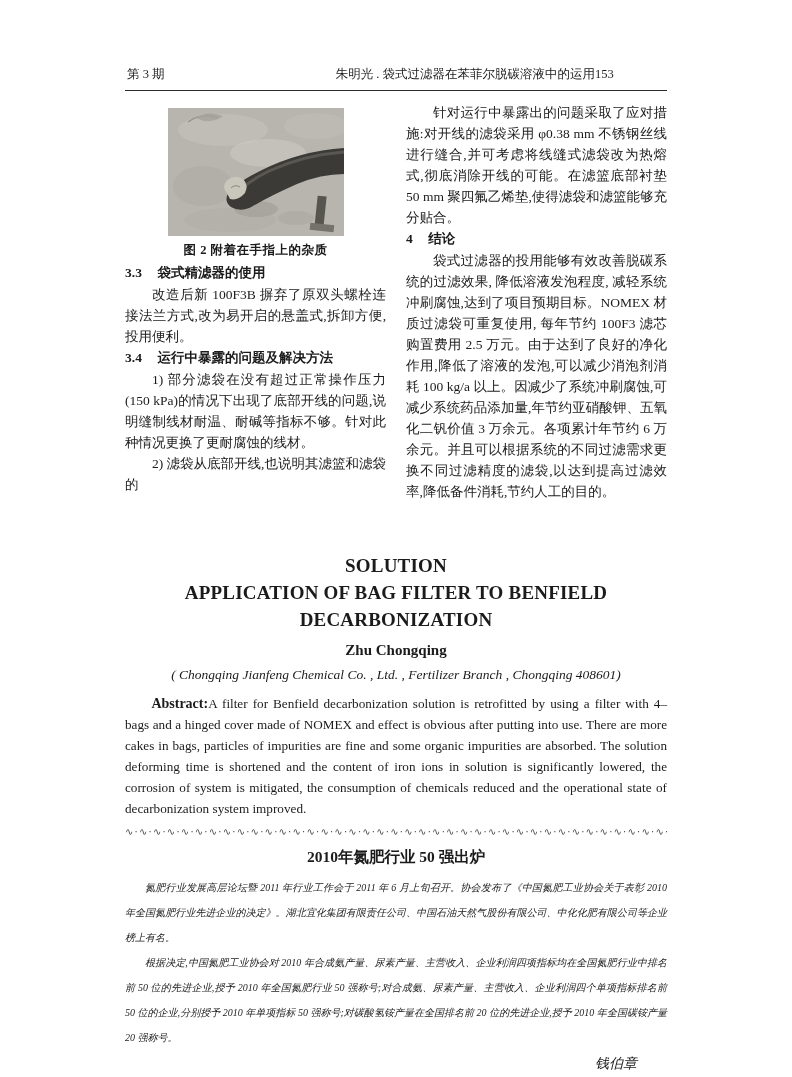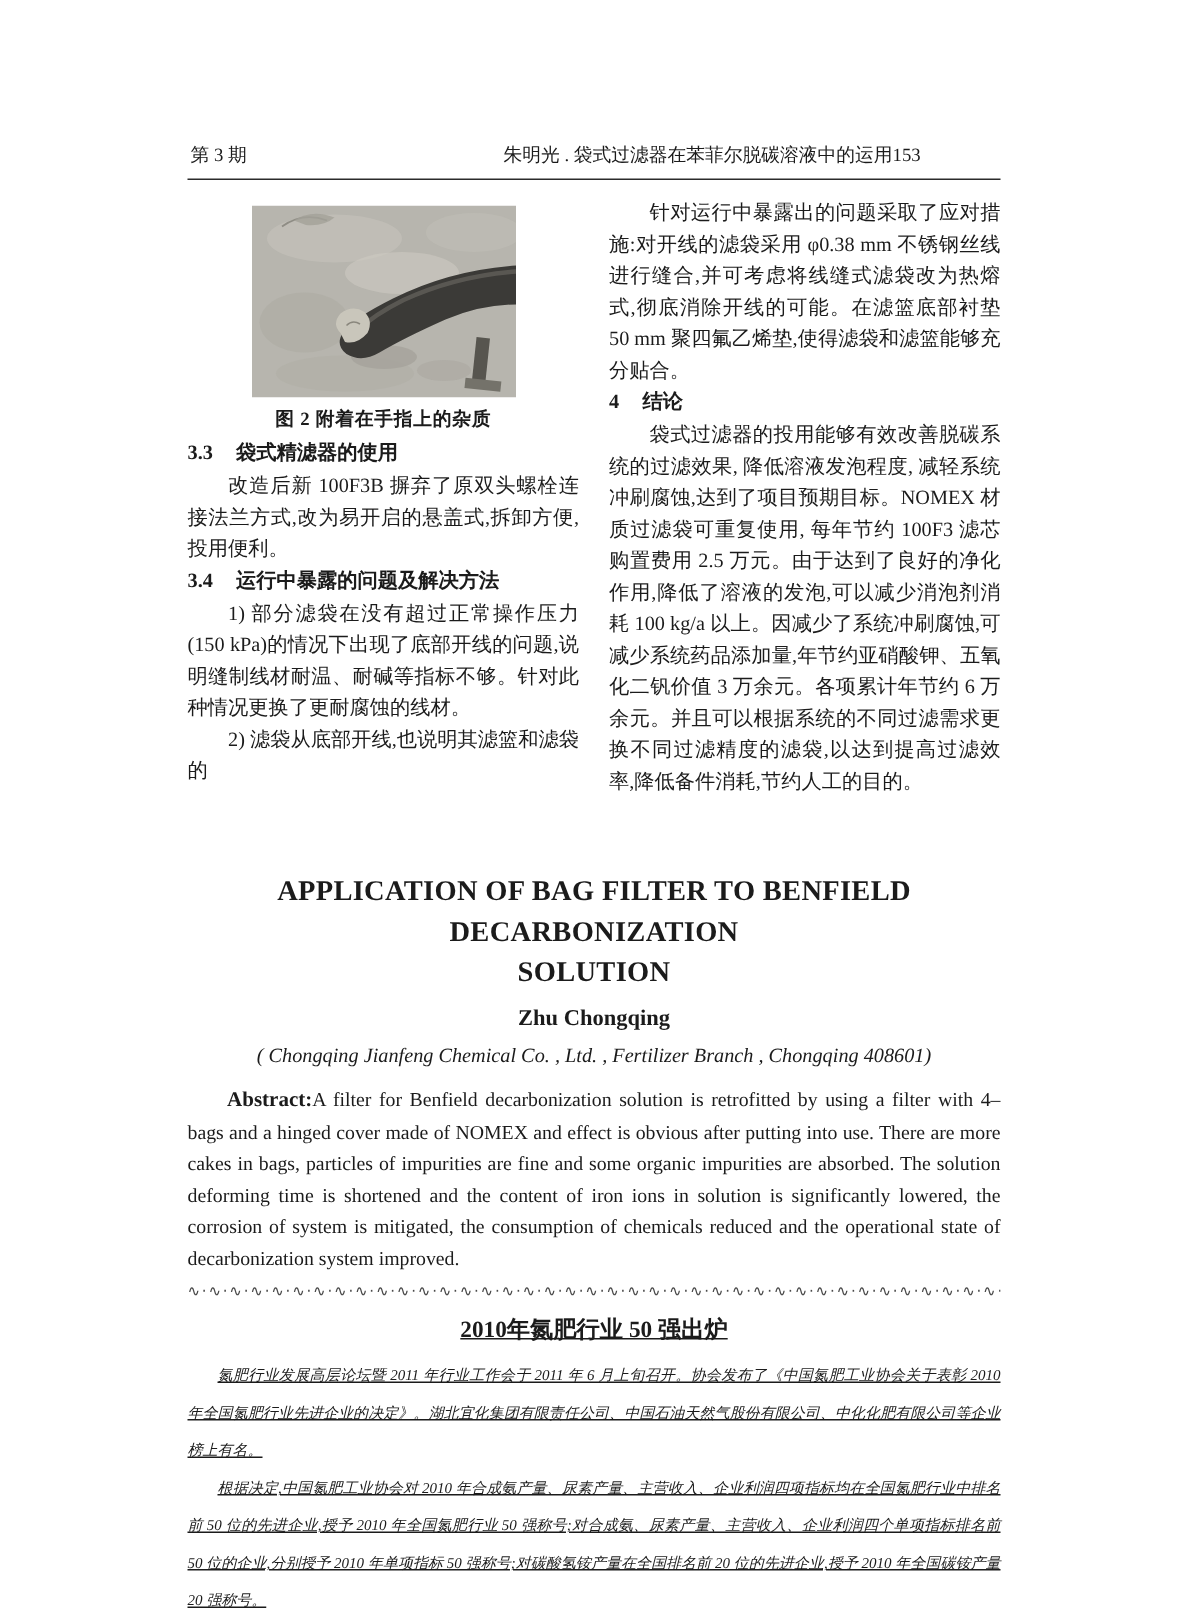--- a/index.html
+++ b/index.html
@@ -1,19 +1,19 @@
 <!DOCTYPE html>
 <html><head>
 <meta charset="utf-8">
 <style>
   * { margin:0; padding:0; box-sizing:border-box; }
   html,body { background:#ffffff; }
   .page {
     width:656px; height:1077px; margin:0 auto; background:#fff;
-    padding:95px 57px 0 57px; position:relative; overflow:hidden;
+    padding:66px 57px 0 57px; position:relative; overflow:hidden;
     font-family:"Liberation Serif","DejaVu Serif",serif; color:#1b1b1b;
   }
   
   .journal-header {
     display:flex; justify-content:space-between; align-items:baseline;
     font-size:12.5px; line-height:16px; padding:0 2px 8px 2px;
     border-bottom:1.6px solid #2b2b2b;
   }
   .journal-header .center { flex:1; text-align:right; }
   .journal-header .left { min-width:70px; text-align:left; }
@@ -34,21 +34,21 @@
   .eng-affil { font-style:italic; font-size:13.5px; line-height:18px; margin-top:6px; }
   .abstract { margin-top:9px; text-align:justify; font-size:13.2px; line-height:21px; text-indent:2em; }
   .abstract .label, .keywords .label { font-weight:700; font-size:14px; }
   .keywords { margin-top:2px; text-align:left; font-size:13.2px; line-height:21.5px; text-indent:2em; }
   
   .divider {
     margin-top:7px; text-align:center; white-space:nowrap; overflow:hidden;
     font-family:"DejaVu Sans",sans-serif; font-size:10px; letter-spacing:1.2px; color:#4a4a4a;
   }
   
-  .news { margin-top:0;text-decoration:underline; }
+  .news { margin-top:0; }
   .news-title { text-align:center; font-size:15.5px; font-weight:700; line-height:22px; margin:9px 0 7px 0; }
   .news p { font-size:10px; font-style:italic; line-height:25px; text-align:justify; text-indent:2em; }
   .news .signature { text-align:right; font-size:14px; font-style:italic; line-height:22px; padding-right:30px; margin-top:3px; }
 </style>
 </head>
 <body>
 
 <div class="page">
 
   <div class="journal-header">
@@ -102,29 +102,30 @@
       <h3 class="sec-heading">
         <span class="sec-num">4</span>
         <span class="sec-title">结论</span>
       </h3>
       <p class="indent">袋式过滤器的投用能够有效改善脱碳系统的过滤效果, 降低溶液发泡程度, 减轻系统冲刷腐蚀,达到了项目预期目标。NOMEX 材质过滤袋可重复使用, 每年节约 100F3 滤芯购置费用 2.5 万元。由于达到了良好的净化作用,降低了溶液的发泡,可以减少消泡剂消耗 100 kg/a 以上。因减少了系统冲刷腐蚀,可减少系统药品添加量,年节约亚硝酸钾、五氧化二钒价值 3 万余元。各项累计年节约 6 万余元。并且可以根据系统的不同过滤需求更换不同过滤精度的滤袋,以达到提高过滤效率,降低备件消耗,节约人工的目的。</p>
     </div>
   </div>
 
   <section class="english">
     <h1 class="eng-title">
+      <span style="display:block">SOLUTION</span>
       <span style="display:block">APPLICATION OF BAG FILTER TO BENFIELD DECARBONIZATION</span>
-      <span style="display:block">SOLUTION</span>
     </h1>
     <div class="eng-author">Zhu Chongqing</div>
     <div class="eng-affil">( Chongqing Jianfeng Chemical Co. , Ltd. , Fertilizer Branch , Chongqing 408601)</div>
     <p class="abstract"><span class="label">Abstract:</span><span>A filter for Benfield decarbonization solution is retrofitted by using a filter with 4–bags and a hinged cover made of NOMEX and effect is obvious after putting into use. There are more cakes in bags, particles of impurities are fine and some organic impurities are absorbed.  The solution deforming time is shortened and the content of iron ions in solution is significantly lowered, the corrosion of system is mitigated, the consumption of chemicals reduced and the operational state of decarbonization system improved.</span></p>
   </section>
 
   <div class="divider">∿·∿·∿·∿·∿·∿·∿·∿·∿·∿·∿·∿·∿·∿·∿·∿·∿·∿·∿·∿·∿·∿·∿·∿·∿·∿·∿·∿·∿·∿·∿·∿·∿·∿·∿·∿·∿·∿·∿·∿·∿·∿·∿·∿·∿·∿·∿·∿·∿·∿·∿·∿·∿·∿·∿·∿·</div>
 
   <section class="news">
     <h2 class="news-title">2010年氮肥行业 50 强出炉</h2>
     <p>氮肥行业发展高层论坛暨 2011 年行业工作会于 2011 年 6 月上旬召开。协会发布了《中国氮肥工业协会关于表彰 2010 年全国氮肥行业先进企业的决定》。湖北宜化集团有限责任公司、中国石油天然气股份有限公司、中化化肥有限公司等企业榜上有名。</p>
     <p>根据决定,中国氮肥工业协会对 2010 年合成氨产量、尿素产量、主营收入、企业利润四项指标均在全国氮肥行业中排名前 50 位的先进企业,授予 2010 年全国氮肥行业 50 强称号;对合成氨、尿素产量、主营收入、企业利润四个单项指标排名前 50 位的企业,分别授予 2010 年单项指标 50 强称号;对碳酸氢铵产量在全国排名前 20 位的先进企业,授予 2010 年全国碳铵产量 20 强称号。</p>
+    <div class="signature">钱伯章</div>
   </section>
 
 </div>
 
 </body></html>

